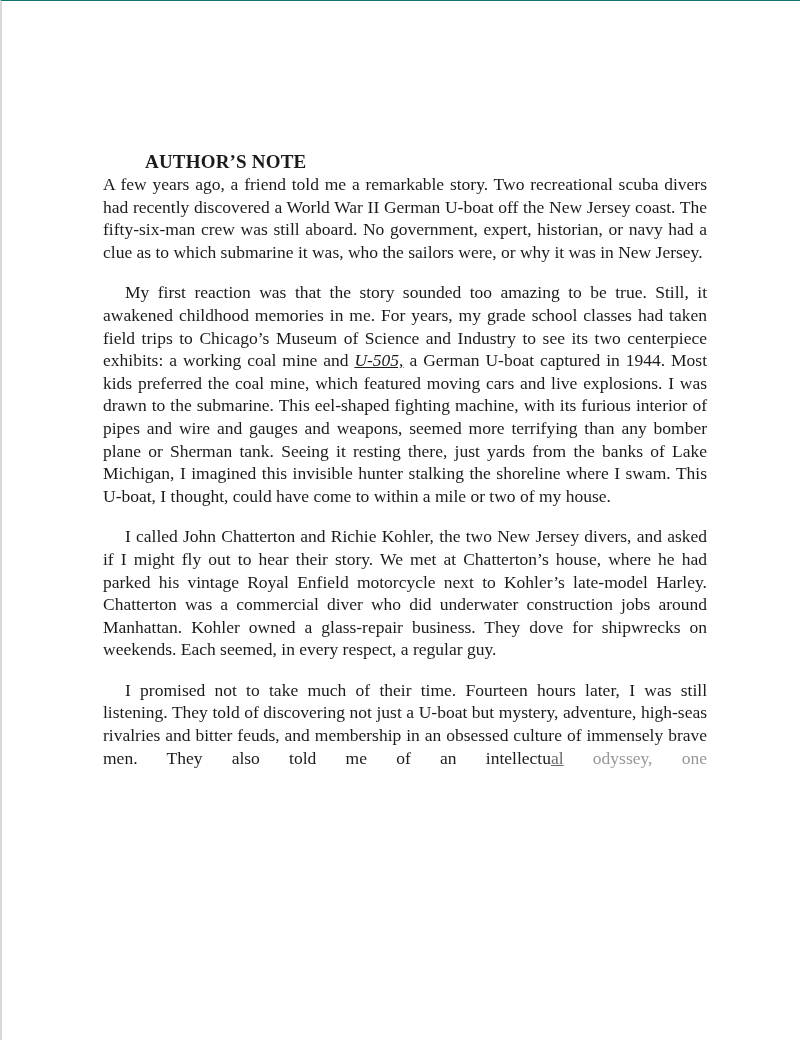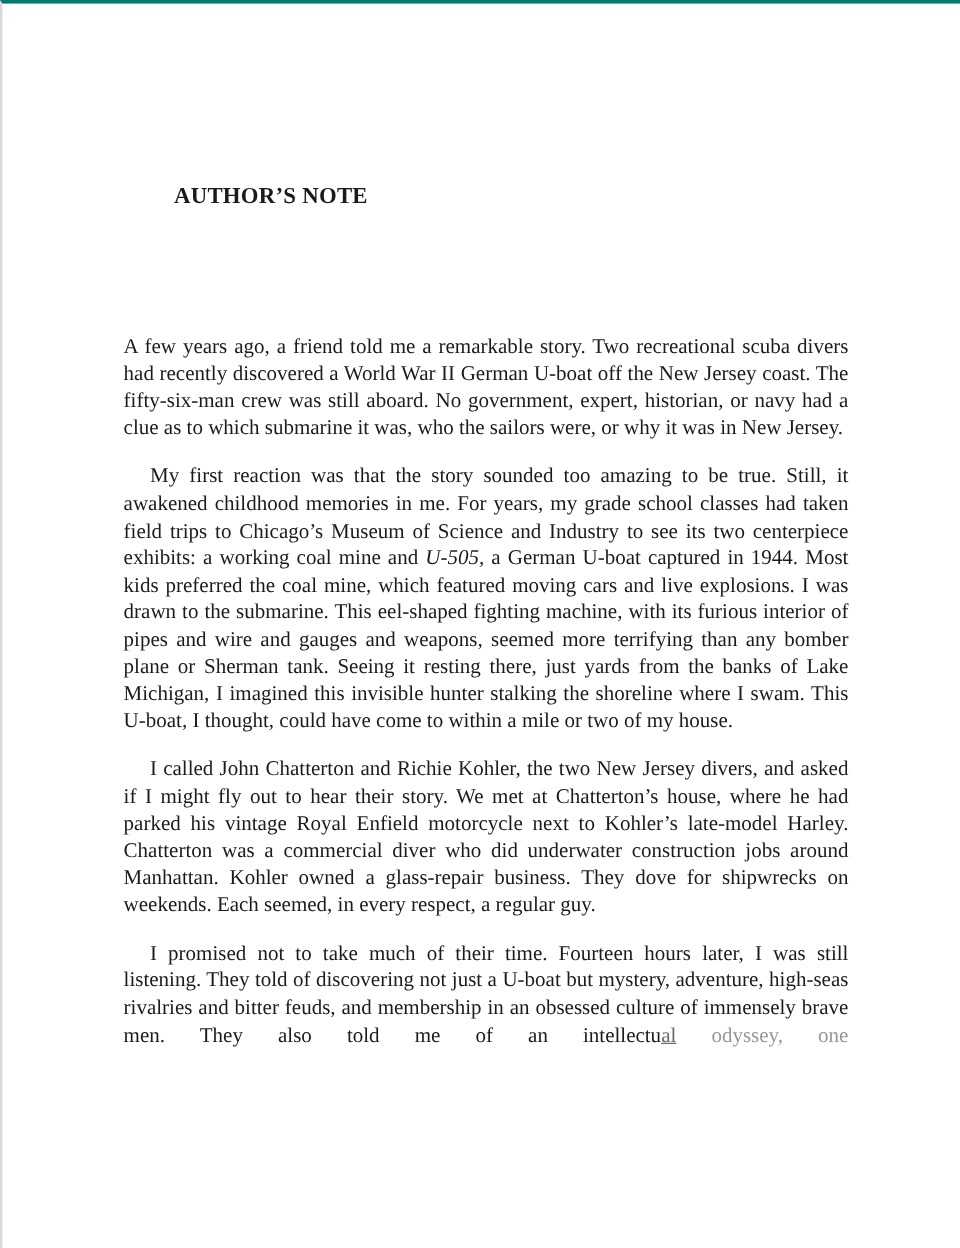--- a/index.html
+++ b/index.html
@@ -8,55 +8,55 @@
     background: #ffffff;
     width: 800px;
     height: 1040px;
     overflow: hidden;
   }
   .page {
     box-sizing: border-box;
     width: 800px;
     height: 1040px;
     background: #ffffff;
-    border-top: 3px solid #0f766e;
+    border-top: 1px solid #0f766e;
     border-left: 2px solid #d8d8d8;
   }
   .content {
     box-sizing: border-box;
     padding: 149px 93px 0 101px;
     font-family: "Liberation Serif", "DejaVu Serif", serif;
     color: var(--text-color, #1b1b1b);
   }
   h1.note-heading {
     margin: 0 0 0 42px;
     font-size: 19px;
     line-height: 23px;
     font-weight: bold;
     letter-spacing: 0.2px;
     color: var(--text-color, #1b1b1b);
   }
   .body-text {
-    margin-top: 102px;
   }
   .body-text p.para {
     margin: 0 0 18px 0;
     font-size: 17.5px;
     line-height: 22.6px;
     text-align: justify;
   }
   .body-text p.para.indent {
     text-indent: 22px;
   }
   .body-text p.para.continues {
     text-align-last: justify;
     margin-bottom: 0;
   }
   .para .italic {
     font-style: italic;
+    text-decoration: underline;
   }
   .para .fade-mid {
     color: var(--fade-mid-color, #6a6a6a);
     text-decoration: underline;
   }
   .para .fade {
     color: var(--fade-color, #979797);
   }
 </style>
 </head>

